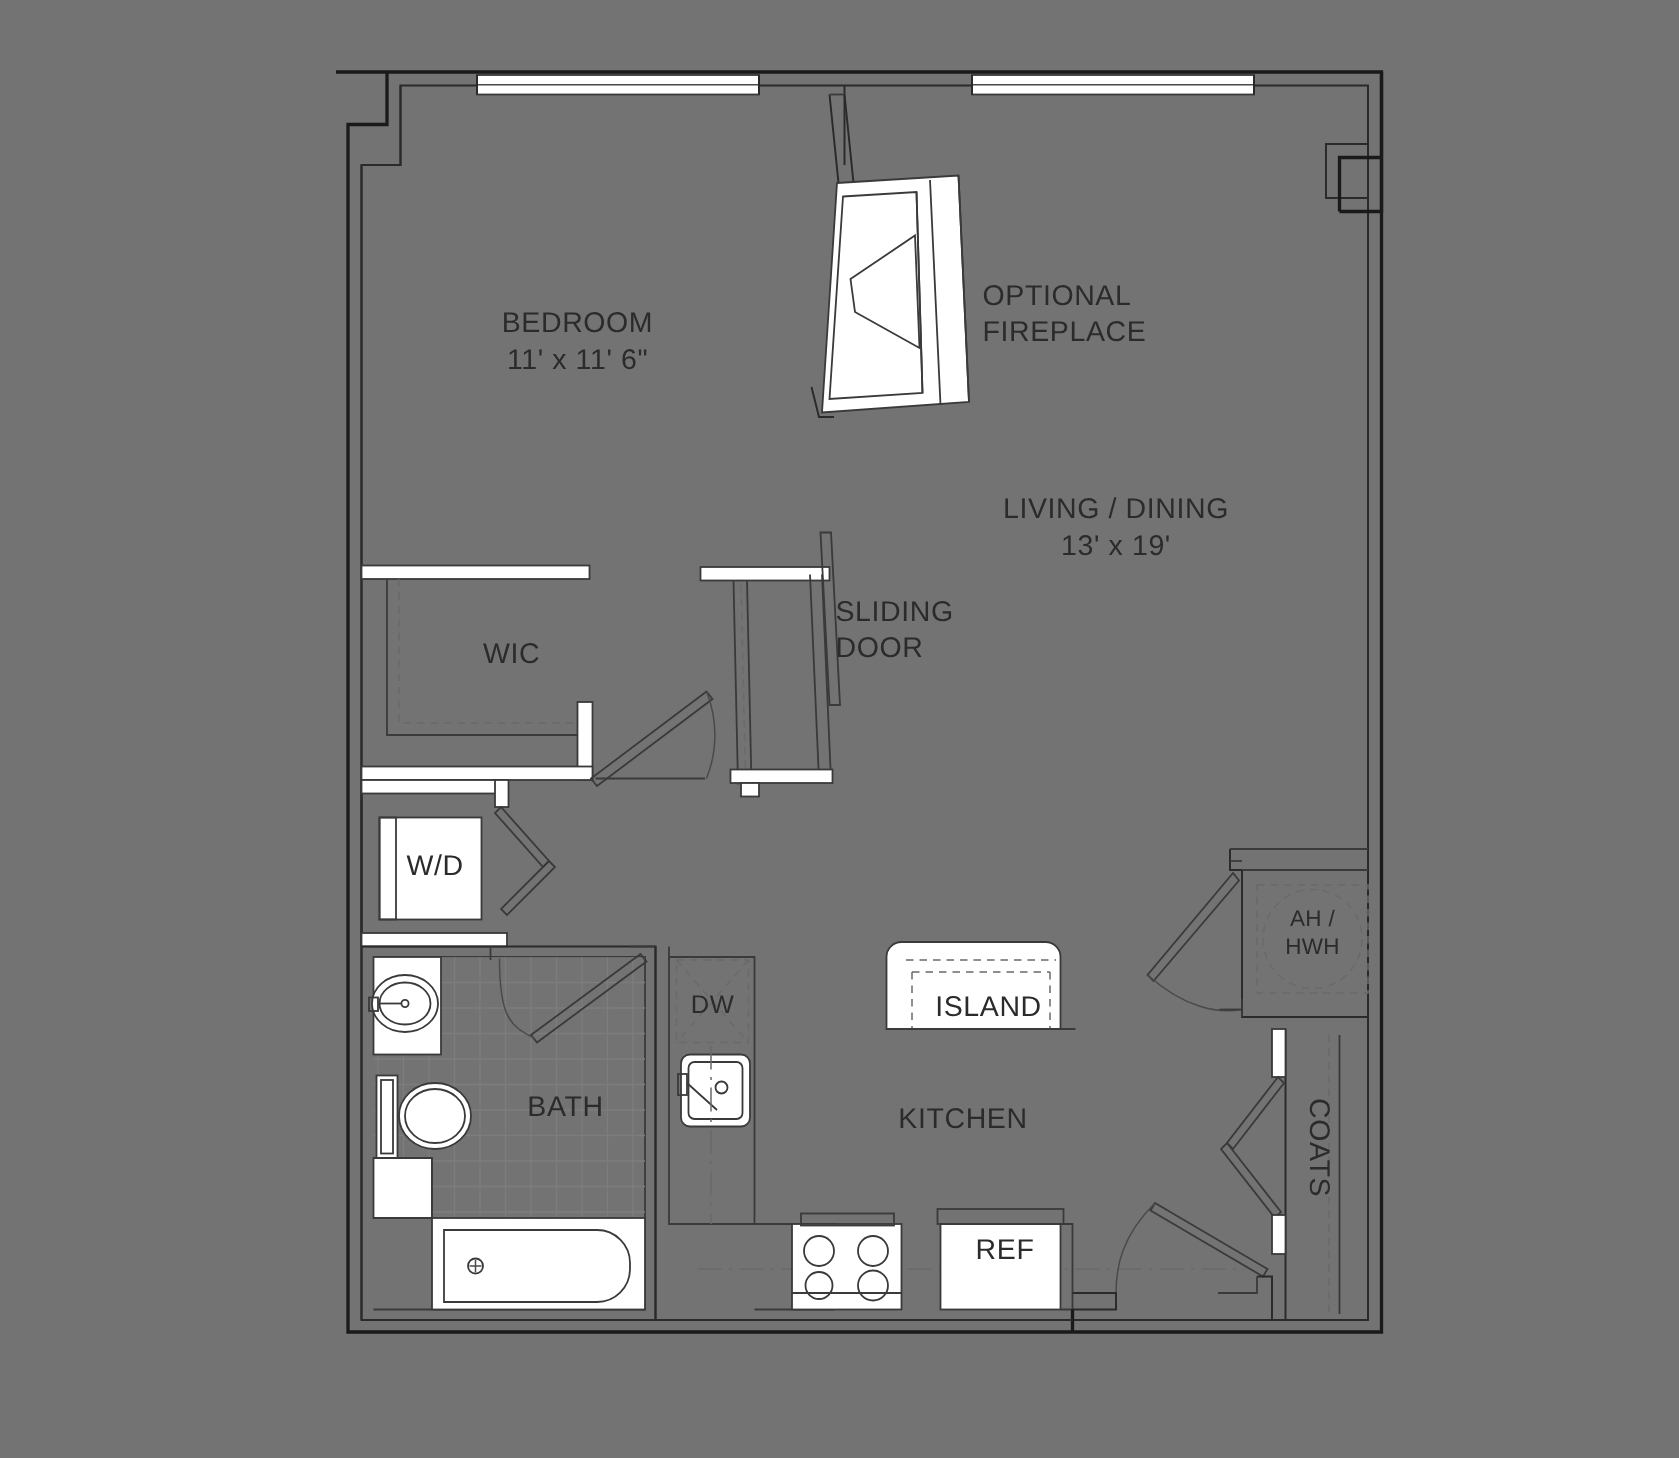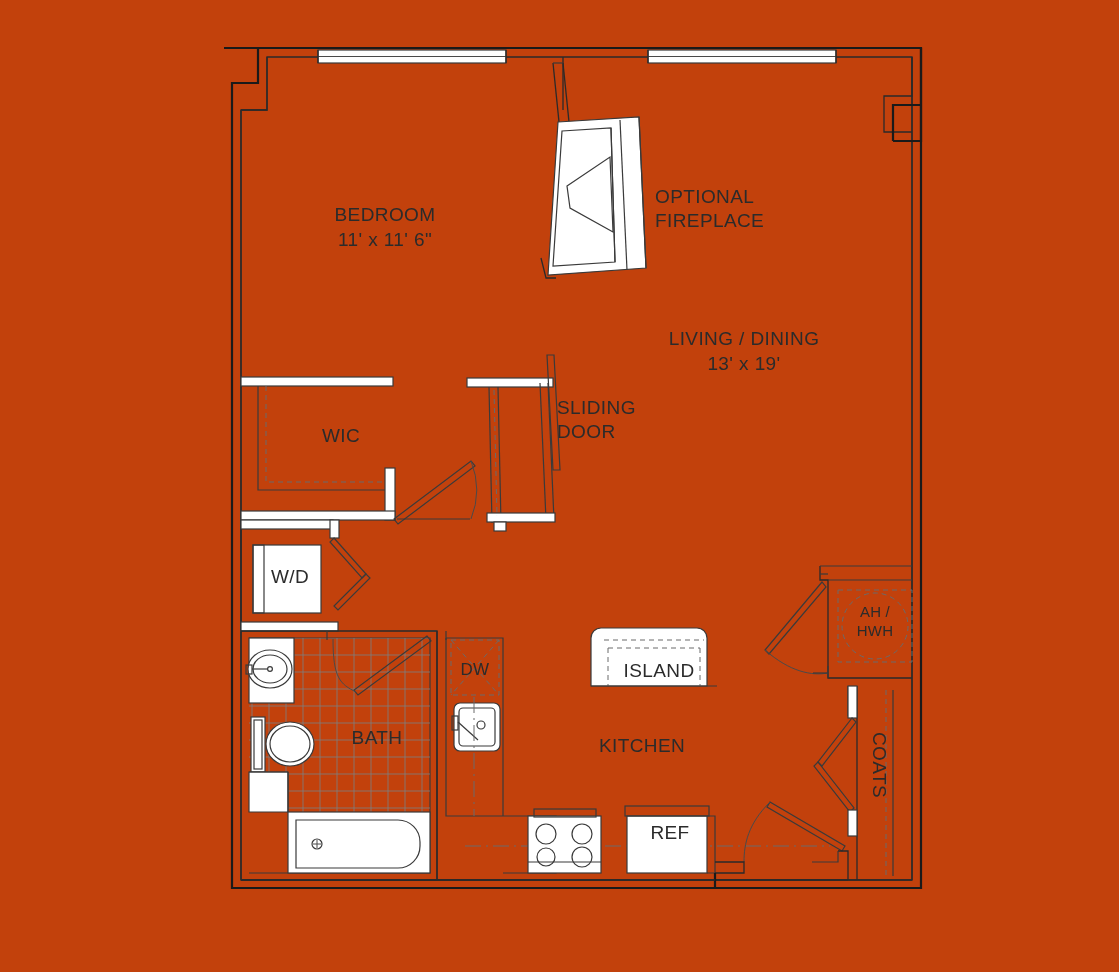--- a/index.html
+++ b/index.html
@@ -5,21 +5,21 @@
   html, body {
     margin: 0;
     padding: 0;
     background: #ffffff;
     font-family: "Liberation Sans", sans-serif;
   }
   #page {
     position: relative;
     width: 1119px;
     height: 972px;
-    background: #c2410c;
+    background: #737373;
     overflow: hidden;
   }
   #plan-svg {
     position: absolute;
     left: 0;
     top: 0;
     width: 1119px;
     height: 972px;
     display: block;
   }

